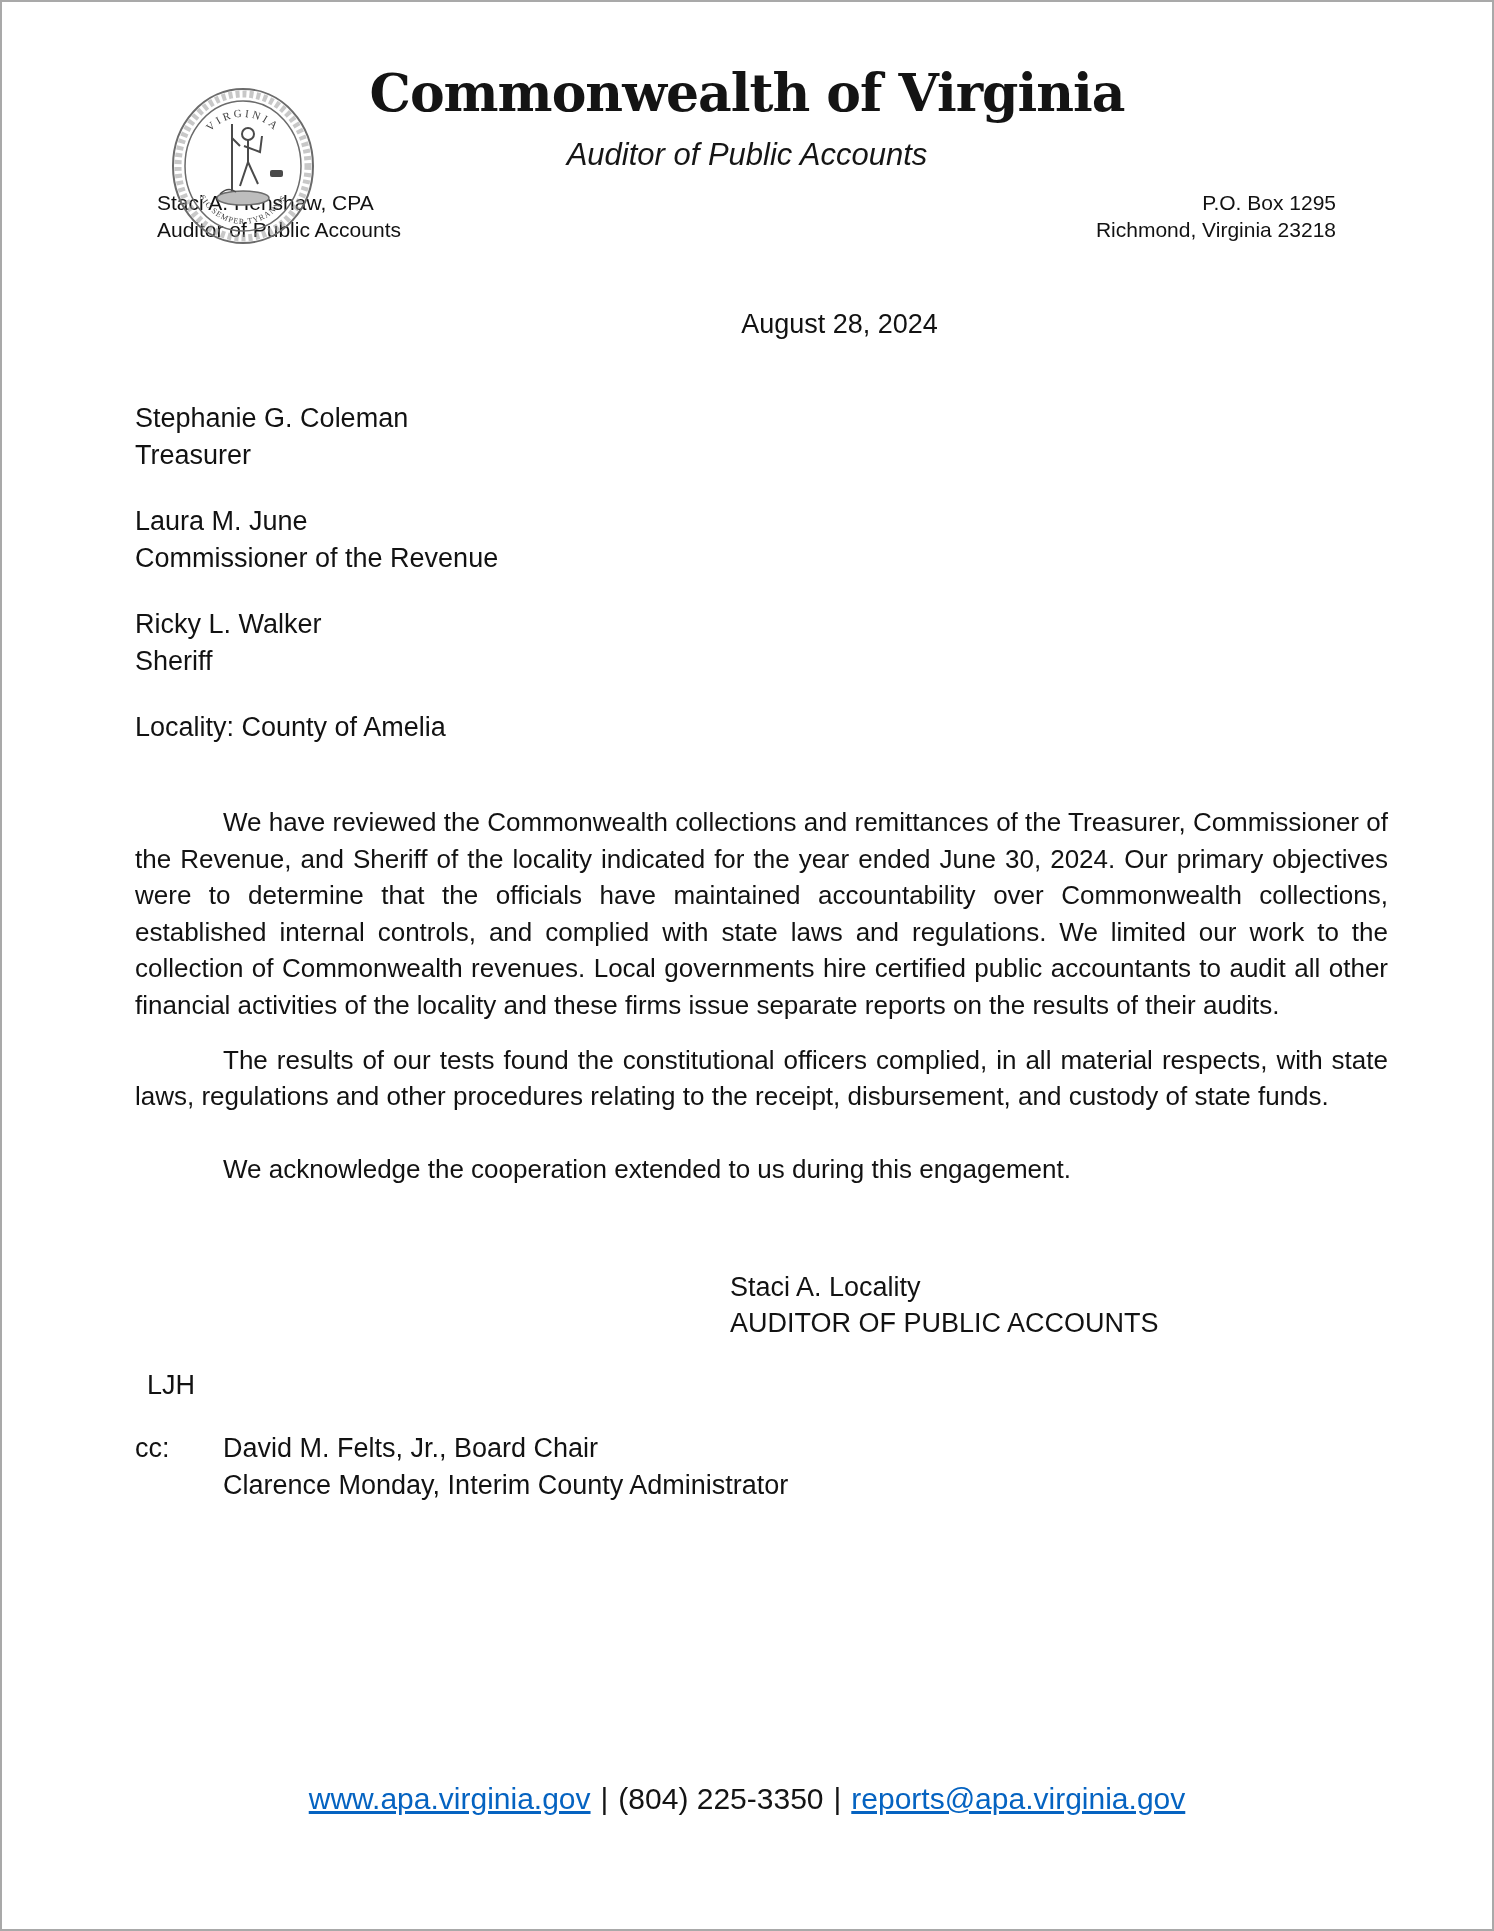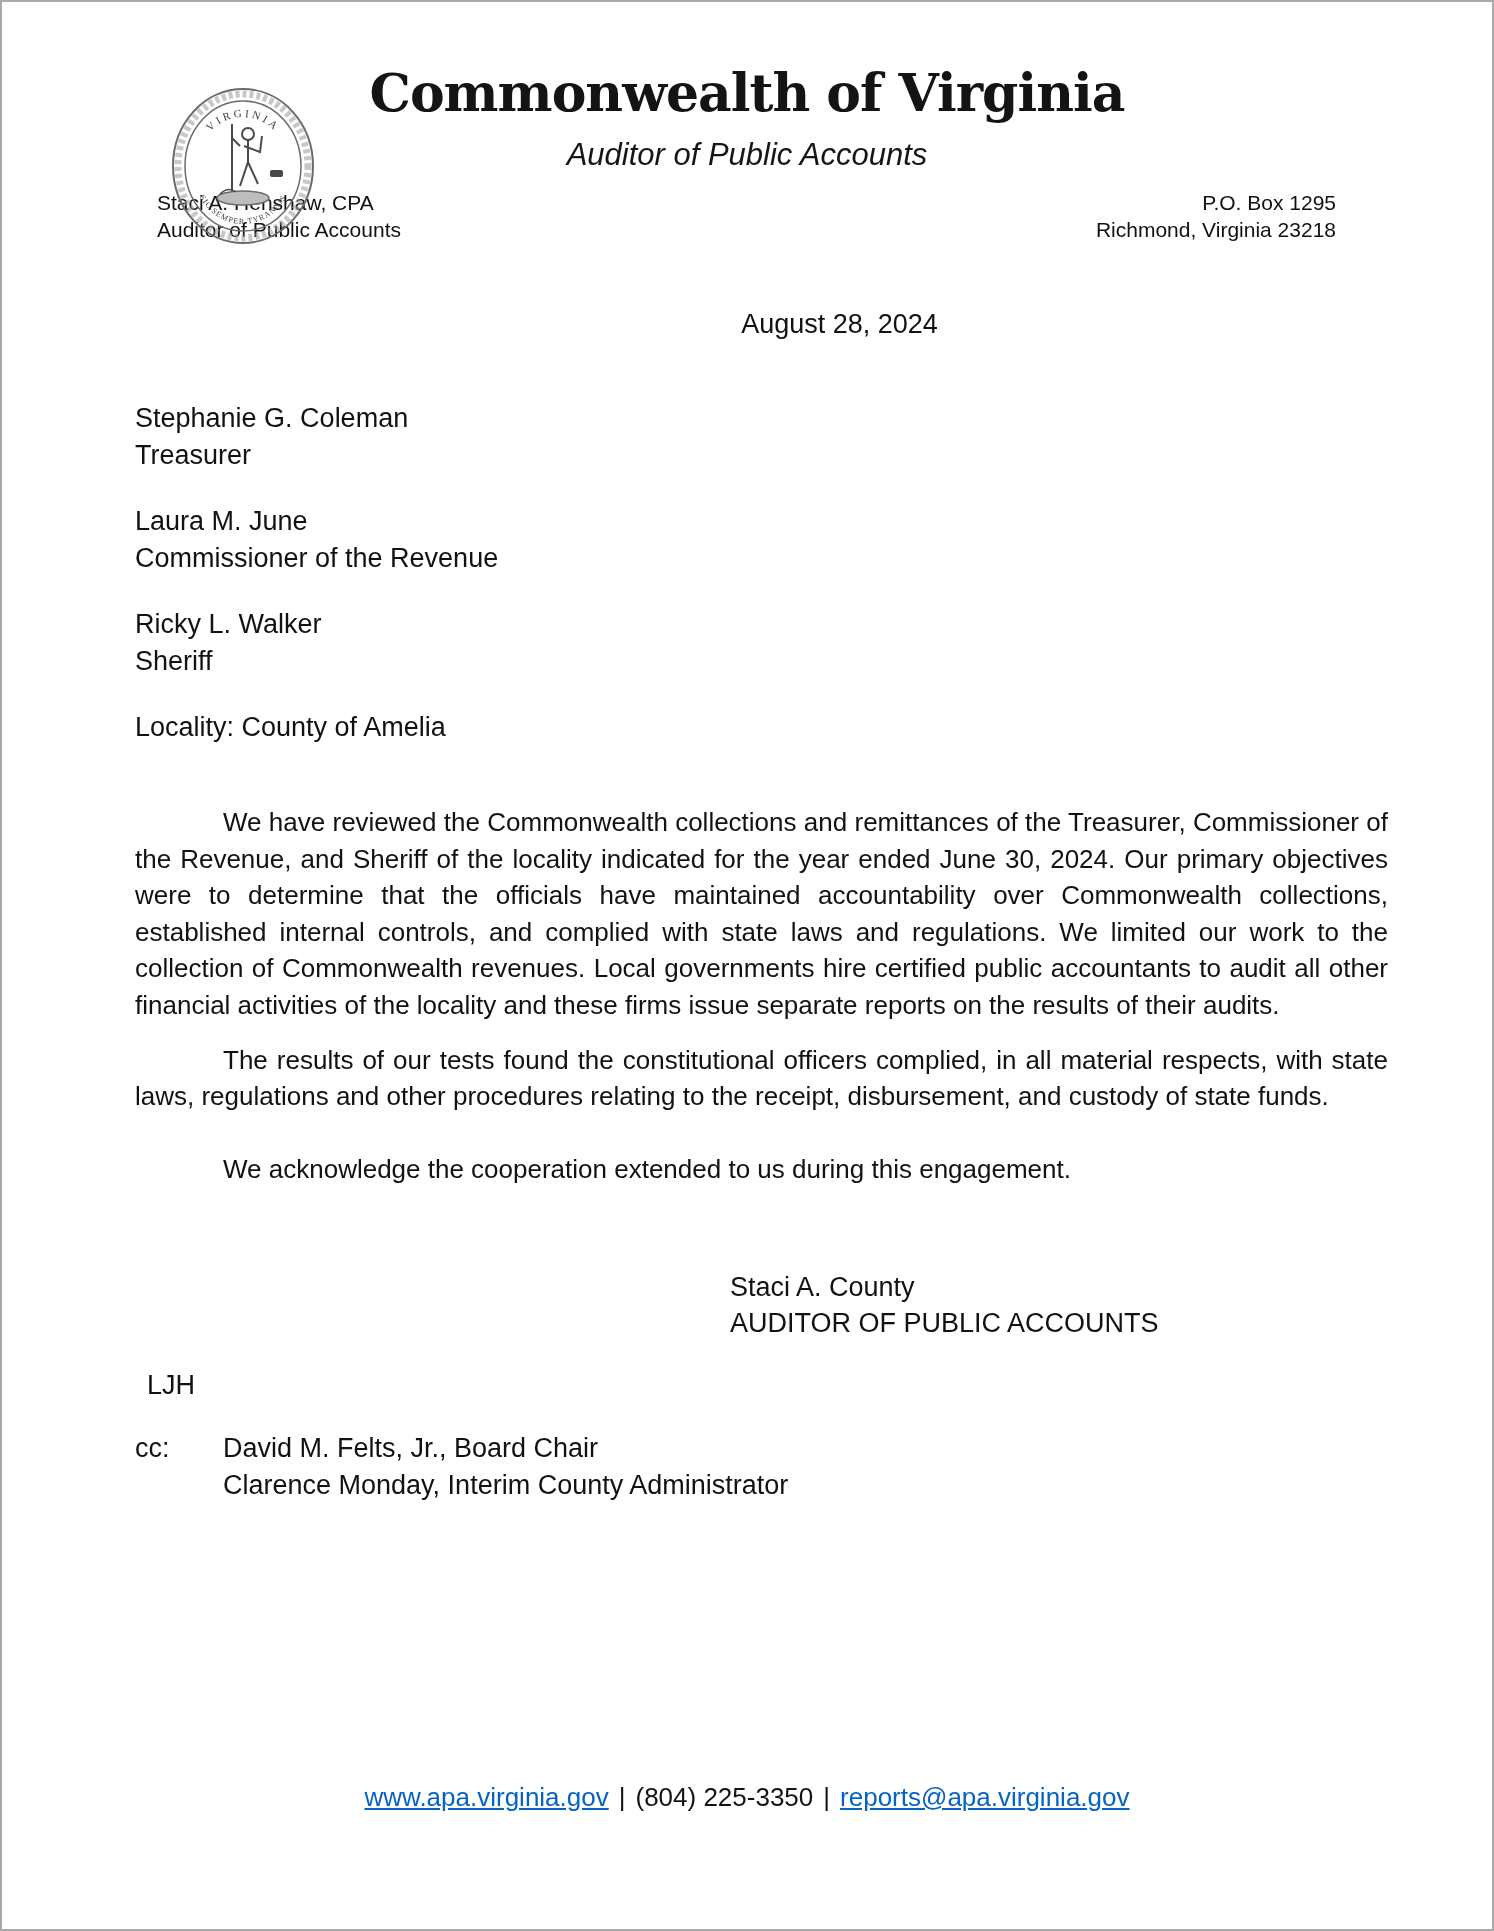--- a/index.html
+++ b/index.html
@@ -65,21 +65,21 @@
   .para:nth-of-type(3) { margin-top:36px; }
   .signature-block { margin-top:82px; margin-left:595px; font-size:27px; line-height:36px; }
   .initials-line { margin-top:29px; font-size:27px;margin-left:12px; }
   .cc-row { margin-top:29px; display:flex; font-size:27px; line-height:37px; }
   .cc-label { flex:0 0 88px; }
   
   .page-footer {
     position:absolute; top:1780px; left:0;
     width:100%;
     text-align:center;
-    font-size:26px;
+    font-size:30px;
     color:#141414;
   }
   .footer-link {
     color:var(--link-color, #0563c1);
     text-decoration:underline;
     cursor:pointer;
   }
   .footer-sep { padding:0 10px; }
   .seal-text { font-family:"Liberation Serif", serif; fill:#3f3f3f; }
 </style>
@@ -151,21 +151,21 @@
       <div class="locality-line">Locality: County of Amelia</div>
     </div>
 
     <div class="body-paragraphs">
       <p class="para">We have reviewed the Commonwealth collections and remittances of the Treasurer, Commissioner of the Revenue, and Sheriff of the locality indicated for the year ended June 30, 2024. Our primary objectives were to determine that the officials have maintained accountability over Commonwealth collections, established internal controls, and complied with state laws and regulations. We limited our work to the collection of Commonwealth revenues. Local governments hire certified public accountants to audit all other financial activities of the locality and these firms issue separate reports on the results of their audits.</p>
       <p class="para">The results of our tests found the constitutional officers complied, in all material respects, with state laws, regulations and other procedures relating to the receipt, disbursement, and custody of state funds.</p>
       <p class="para">We acknowledge the cooperation extended to us during this engagement.</p>
     </div>
 
     <div class="signature-block">
-      <div>Staci A. County</div>
+      <div>Staci A. Locality</div>
       <div>AUDITOR OF PUBLIC ACCOUNTS</div>
     </div>
 
     <div class="initials-line">LJH</div>
 
     <div class="cc-row">
       <div class="cc-label">cc:</div>
       <div class="cc-entries">
         <div>David M. Felts, Jr., Board Chair</div>
         <div>Clarence Monday, Interim County Administrator</div>

